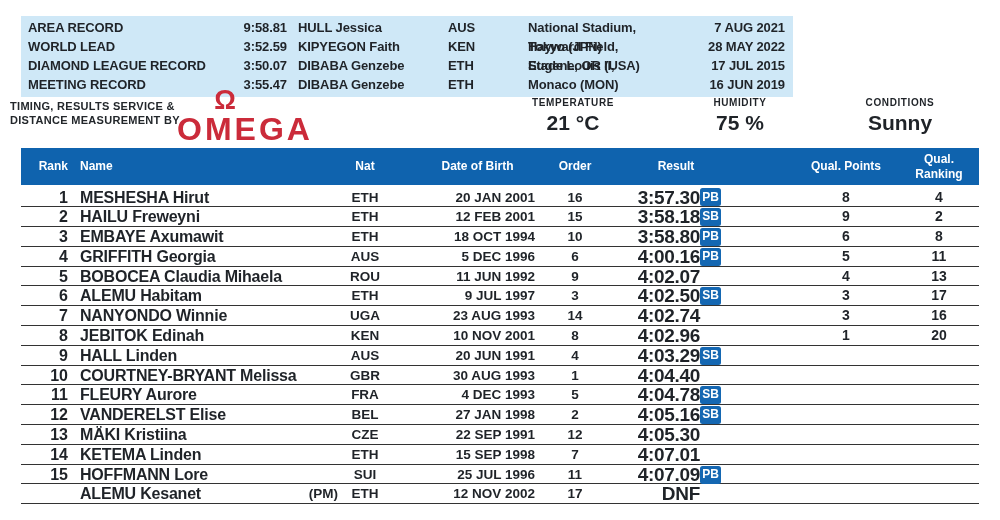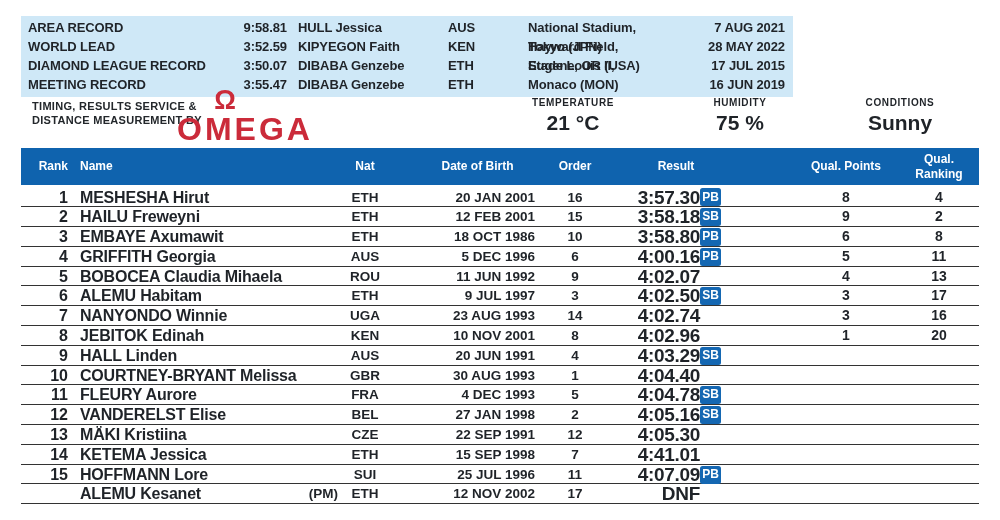--- a/index.html
+++ b/index.html
@@ -28,21 +28,21 @@
     display:grid;grid-template-columns:186px 80px 161px 80px 1fr 130px;
     height:19px;line-height:19px;font-size:13px;letter-spacing:-0.1px;
   }
   .rec-label{padding-left:7px;}
   .rec-mark{text-align:right;}
   .rec-athlete{padding-left:11px;}
   .rec-date{text-align:right;}
 
   
   .timing{
-    position:absolute;left:32px;top:99px;font-size:11px;line-height:14px;
+    position:absolute;left:10px;top:99px;font-size:11px;line-height:14px;
     letter-spacing:0.3px;color:#23272b;
   }
   .omega{
     position:absolute;left:177px;top:87px;width:96px;text-align:center;
     color:var(--omega-red);
   }
   .omega-sym{font-size:27px;line-height:27px;}
   .omega-word{font-size:32px;line-height:24px;letter-spacing:3px;margin-top:3px;}
   .weather{position:absolute;top:97px;width:146px;text-align:center;}
   .weather .wb-label{font-size:10px;letter-spacing:0.6px;}
@@ -192,21 +192,21 @@
         </div>
         <div class="c-points">9</div>
         <div class="c-ranking">2</div>
       </div>
       <div class="row grid-cols">
         <div class="c-rank">3</div>
         <div class="c-name">
           <span>EMBAYE Axumawit</span>
         </div>
         <div class="c-nat">ETH</div>
-        <div class="c-dob">18 OCT 1986</div>
+        <div class="c-dob">18 OCT 1994</div>
         <div class="c-order">10</div>
         <div class="c-result">
           <span class="time">3:58.80</span>
           <span class="badge">PB</span>
         </div>
         <div class="c-points">6</div>
         <div class="c-ranking">8</div>
       </div>
       <div class="row grid-cols">
         <div class="c-rank">4</div>
@@ -349,27 +349,27 @@
         <div class="c-order">12</div>
         <div class="c-result">
           <span class="time">4:05.30</span>
         </div>
         <div class="c-points"></div>
         <div class="c-ranking"></div>
       </div>
       <div class="row grid-cols">
         <div class="c-rank">14</div>
         <div class="c-name">
-          <span>KETEMA Jessica</span>
+          <span>KETEMA Linden</span>
         </div>
         <div class="c-nat">ETH</div>
         <div class="c-dob">15 SEP 1998</div>
         <div class="c-order">7</div>
         <div class="c-result">
-          <span class="time">4:41.01</span>
+          <span class="time">4:07.01</span>
         </div>
         <div class="c-points"></div>
         <div class="c-ranking"></div>
       </div>
       <div class="row grid-cols">
         <div class="c-rank">15</div>
         <div class="c-name">
           <span>HOFFMANN Lore</span>
         </div>
         <div class="c-nat">SUI</div>

